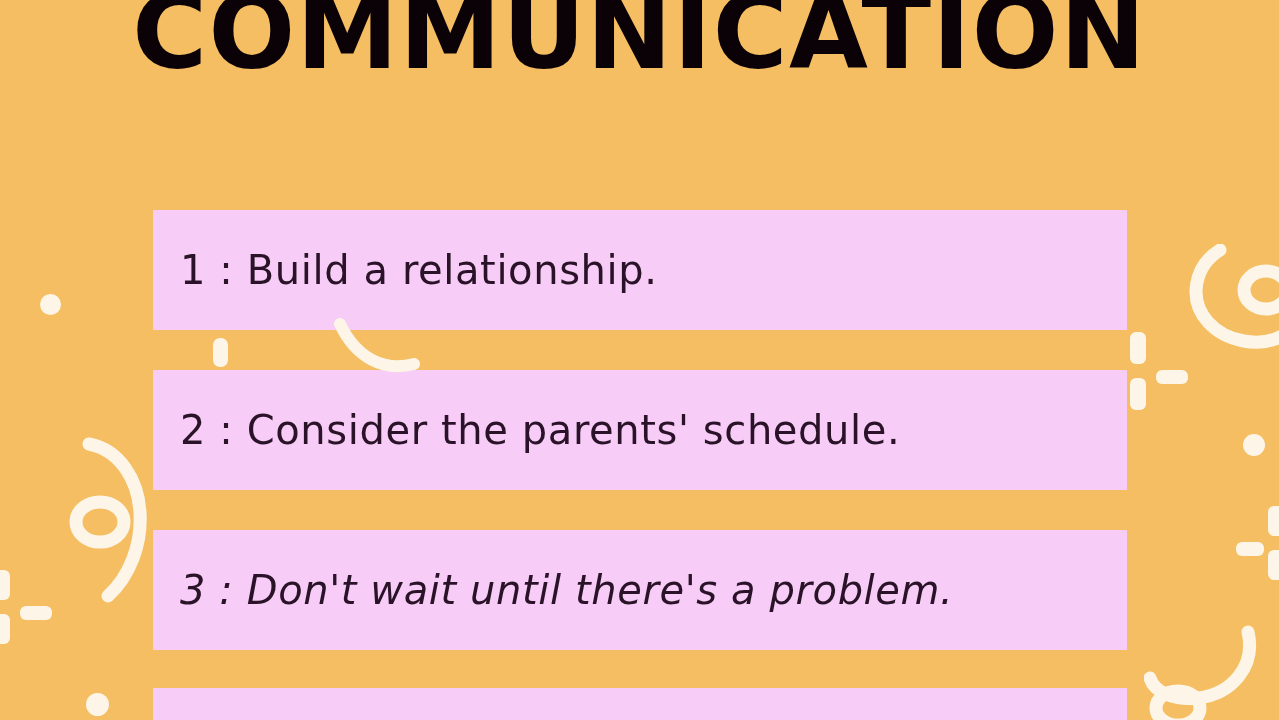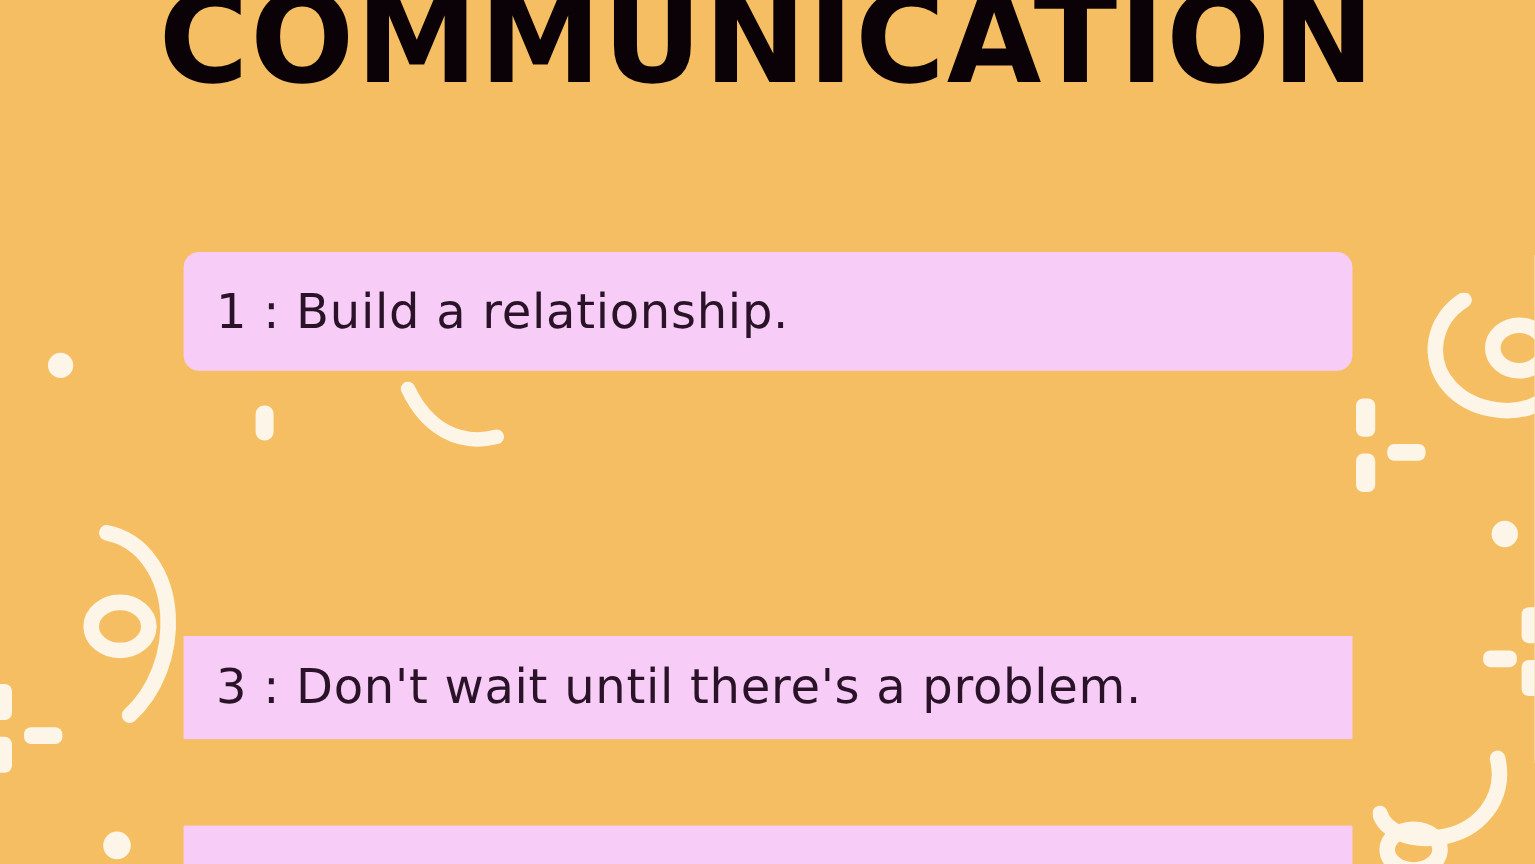--- a/index.html
+++ b/index.html
@@ -55,23 +55,23 @@
     padding-left: 27px;
     font-family: "DejaVu Sans", "Liberation Sans", sans-serif;
     font-weight: 400;
     font-size: 40px;
     line-height: 46px;
     letter-spacing: 0.6px;
     color: #2A1328;
     white-space: nowrap;
   }
 
-  #band-0 { top: 210px; height: 99px; border-radius: 13px; }
+  #band-0 { top: 210px; height: 120px; }
   #band-1 { top: 370px; height: 120px; }
-  #band-2 { top: 530px; height: 86px; }
+  #band-2 { top: 530px; height: 120px; font-style: italic; }
   #band-3 { top: 688px; height: 32px; }
 
   
   .confetti { position: absolute; z-index: 7; pointer-events: none; }
 
   .dot {
     position: absolute;
     background: #FDF6E8;
     border-radius: 50%;
     z-index: 7;
@@ -96,20 +96,23 @@
 <body>
 
 <div id="poster" style="background: rgb(245, 190, 98);">
 
   <div id="title" style="color: rgb(11, 2, 8);">COMMUNICATION</div>
 
   <div class="band" id="band-0" style="background: rgb(247, 205, 247);">
     <span class="band-text" style="color: rgb(42, 19, 40);">1  : Build a relationship.</span>
   </div>
 
+  <div class="band" id="band-1" style="background: rgb(247, 205, 247);">
+    <span class="band-text" style="color: rgb(42, 19, 40);">2 : Consider the parents' schedule.</span>
+  </div>
 
   <div class="band" id="band-2" style="background: rgb(247, 205, 247);">
     <span class="band-text" style="color: rgb(42, 19, 40);">3 : Don't wait until there's a problem.</span>
   </div>
 
   <div class="band" id="band-3" style="background: rgb(247, 205, 247);">
     <span class="band-text" style="color: rgb(42, 19, 40);"></span>
   </div>
 
   <div class="dot" style="left:40px; top:294px; width:21px; height:21px;"></div>

